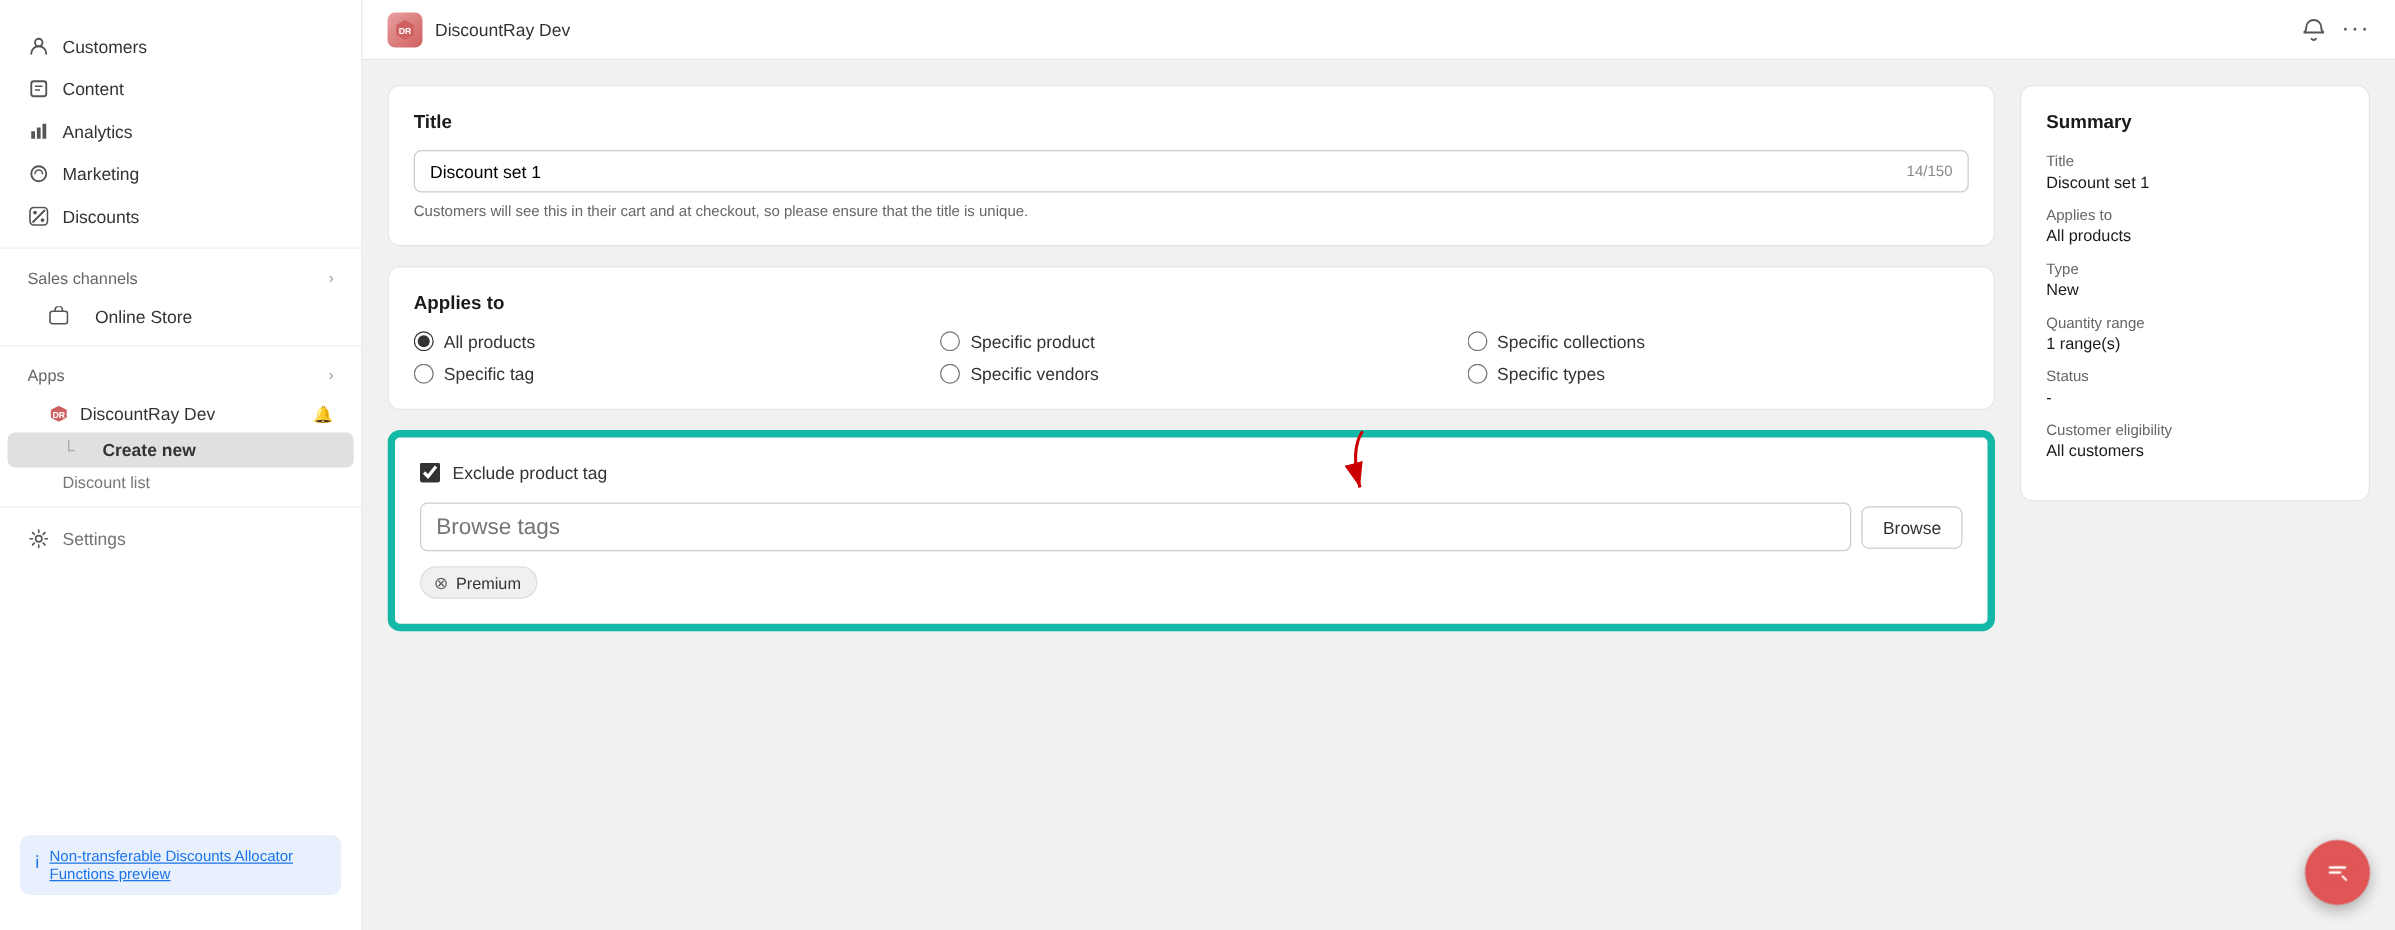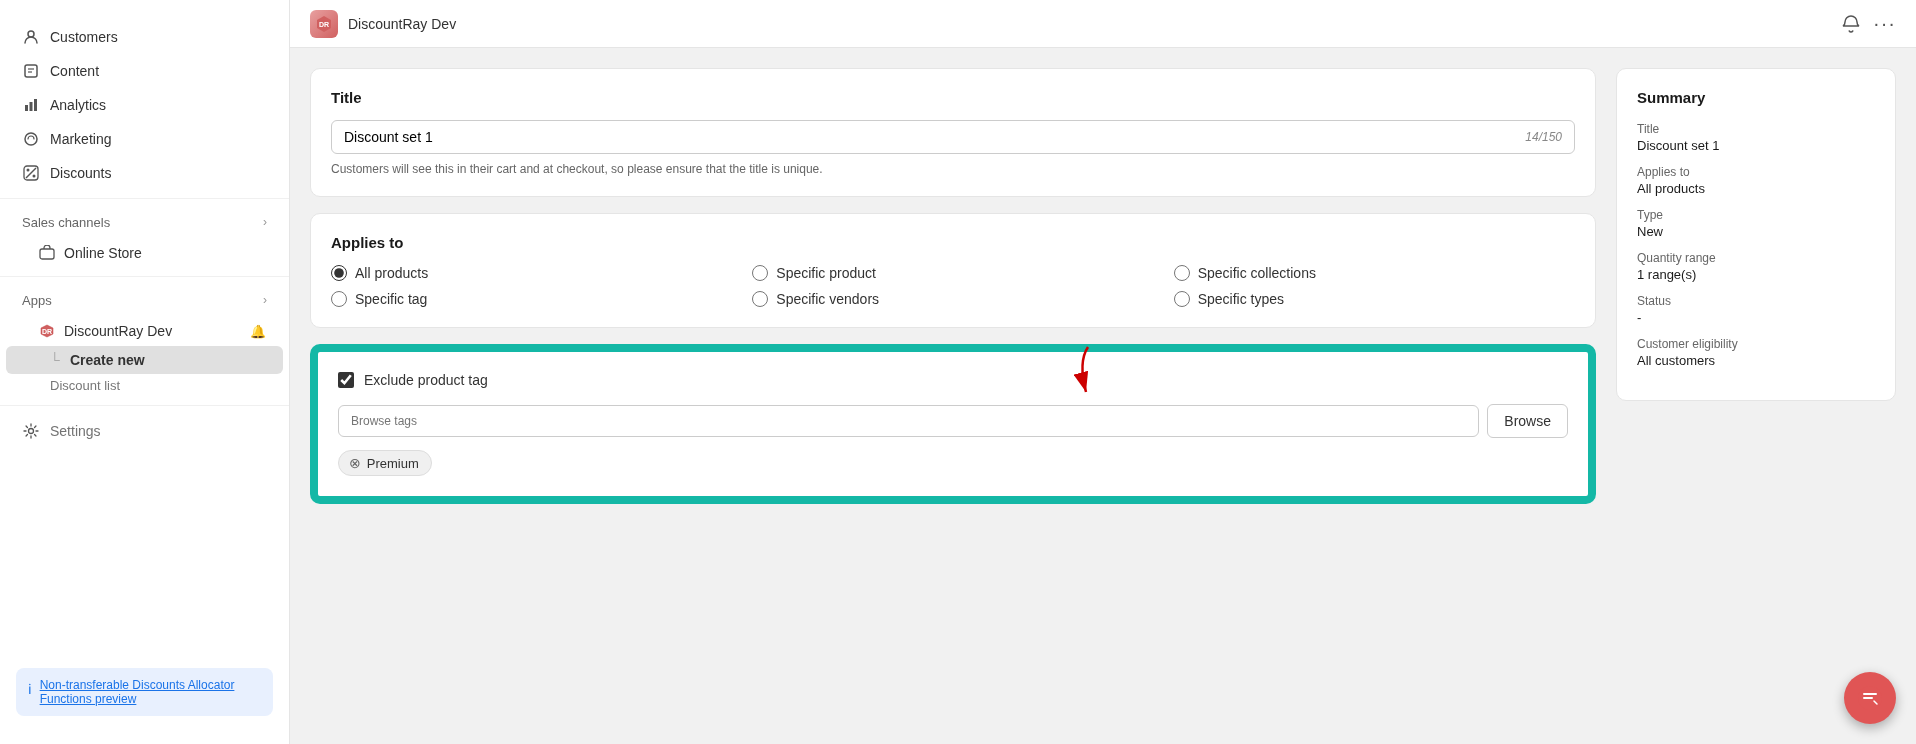--- a/index.html
+++ b/index.html
@@ -50,21 +50,21 @@
       justify-content: space-between;
       padding: 8px 22px;
       font-size: 13px;
       color: #666;
       font-weight: 500;
     }
     .sidebar-section .chevron { font-size: 12px; color: #999; }
     .sidebar-sub-item {
       display: flex;
       align-items: center;
-      gap: 8px;
+      gap: 20px;
       padding: 6px 16px 6px 32px;
       cursor: pointer;
       margin: 0 6px;
       border-radius: 6px;
       font-size: 14px;
       color: #333;
     }
     .sidebar-sub-item.active { background: #e0e0e0; font-weight: 600; }
     .sidebar-partial {
       padding: 4px 16px 4px 44px;
@@ -200,21 +200,20 @@
       border: none;
       outline: none;
       font-size: 14px;
       flex: 1;
       background: transparent;
     }
     .char-count {
       font-size: 12px;
       color: #888;
       white-space: nowrap;
-      font-style: italic;
     }
     .helper-text {
       font-size: 12px;
       color: #666;
       margin-top: 8px;
     }
     .applies-options {
       display: grid;
       grid-template-columns: repeat(3, 1fr);
       gap: 10px 20px;
@@ -235,21 +234,21 @@
     .radio-label {
       font-size: 14px;
       color: #333;
     }
 
     
     .exclude-card {
       background: #fff;
       border-radius: 10px;
       padding: 20px;
-      border: 8px solid #14b8a6;
+      border: 6px solid #14b8a6;
       position: relative;
     }
     .exclude-checkbox-row {
       display: flex;
       align-items: center;
       gap: 10px;
       margin-bottom: 16px;
     }
     .exclude-checkbox-row input[type="checkbox"] {
       width: 16px;
@@ -271,21 +270,21 @@
     .tags-input-row {
       display: flex;
       gap: 8px;
       align-items: center;
     }
     .tags-input {
       flex: 1;
       border: 1px solid #ccc;
       border-radius: 6px;
       padding: 8px 12px;
-      font-size: 12px;
+      font-size: 18px;
       outline: none;
       background: #fff;
     }
     .browse-btn {
       background: #fff;
       border: 1px solid #ccc;
       border-radius: 6px;
       padding: 8px 16px;
       font-size: 14px;
       cursor: pointer;

